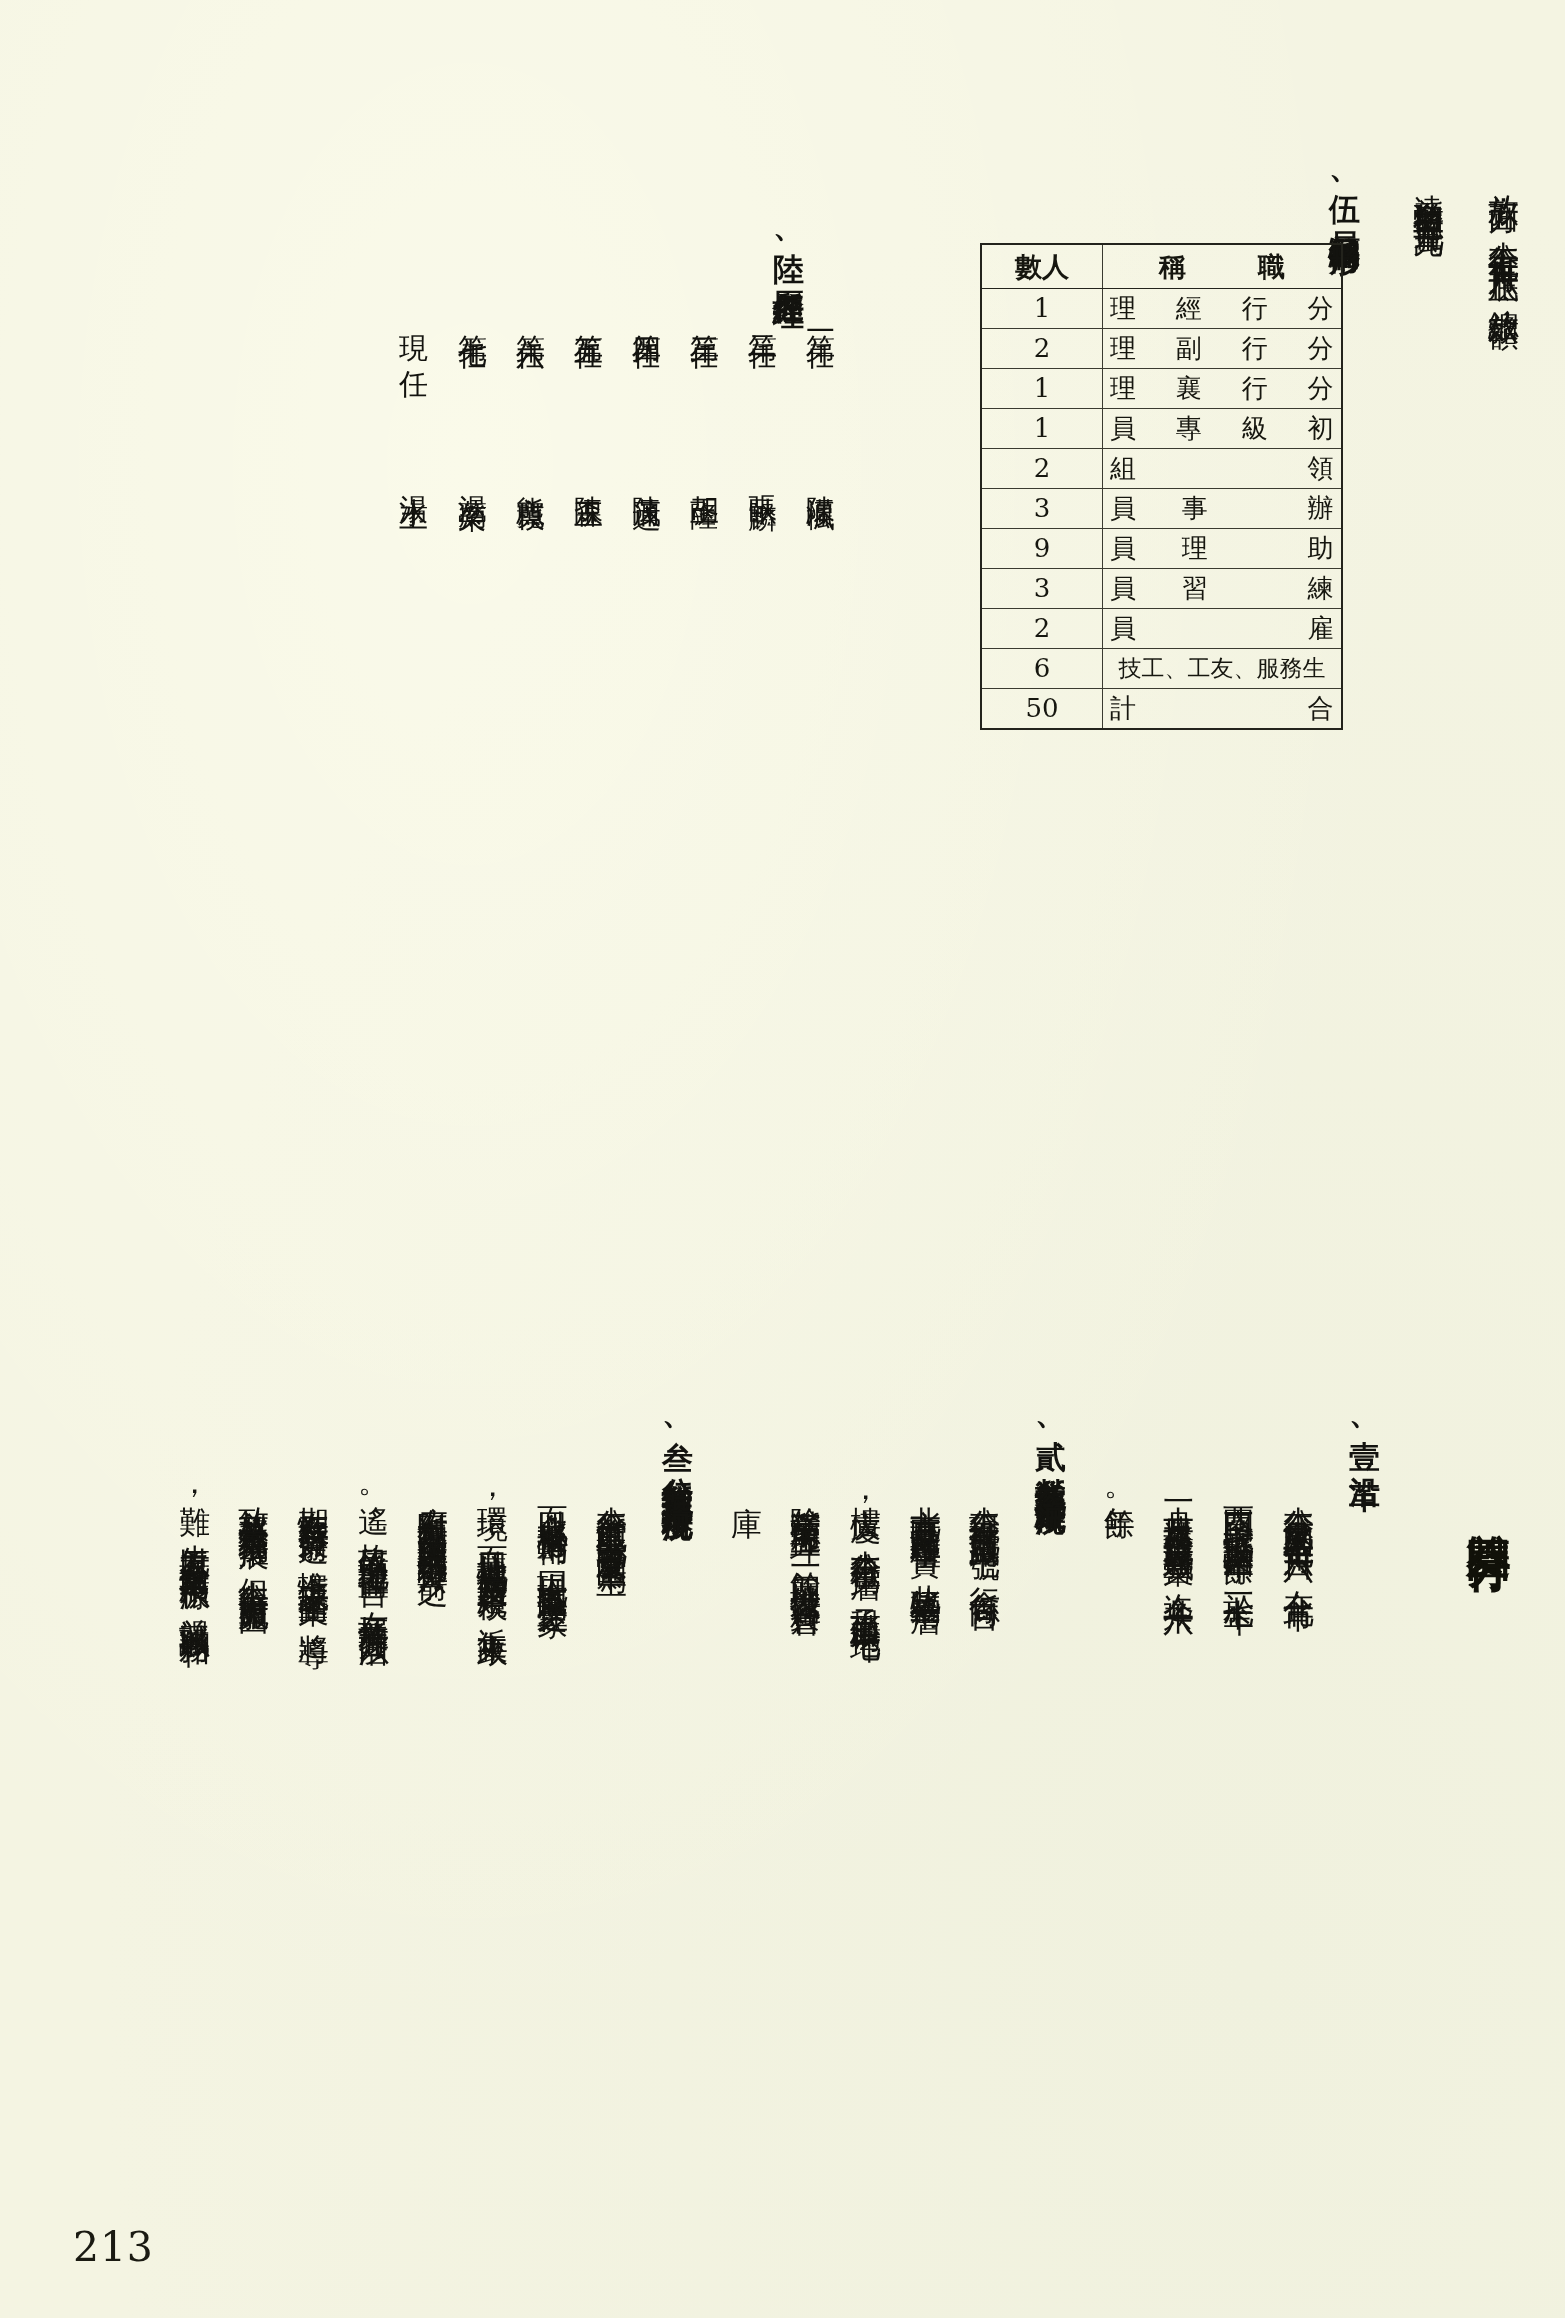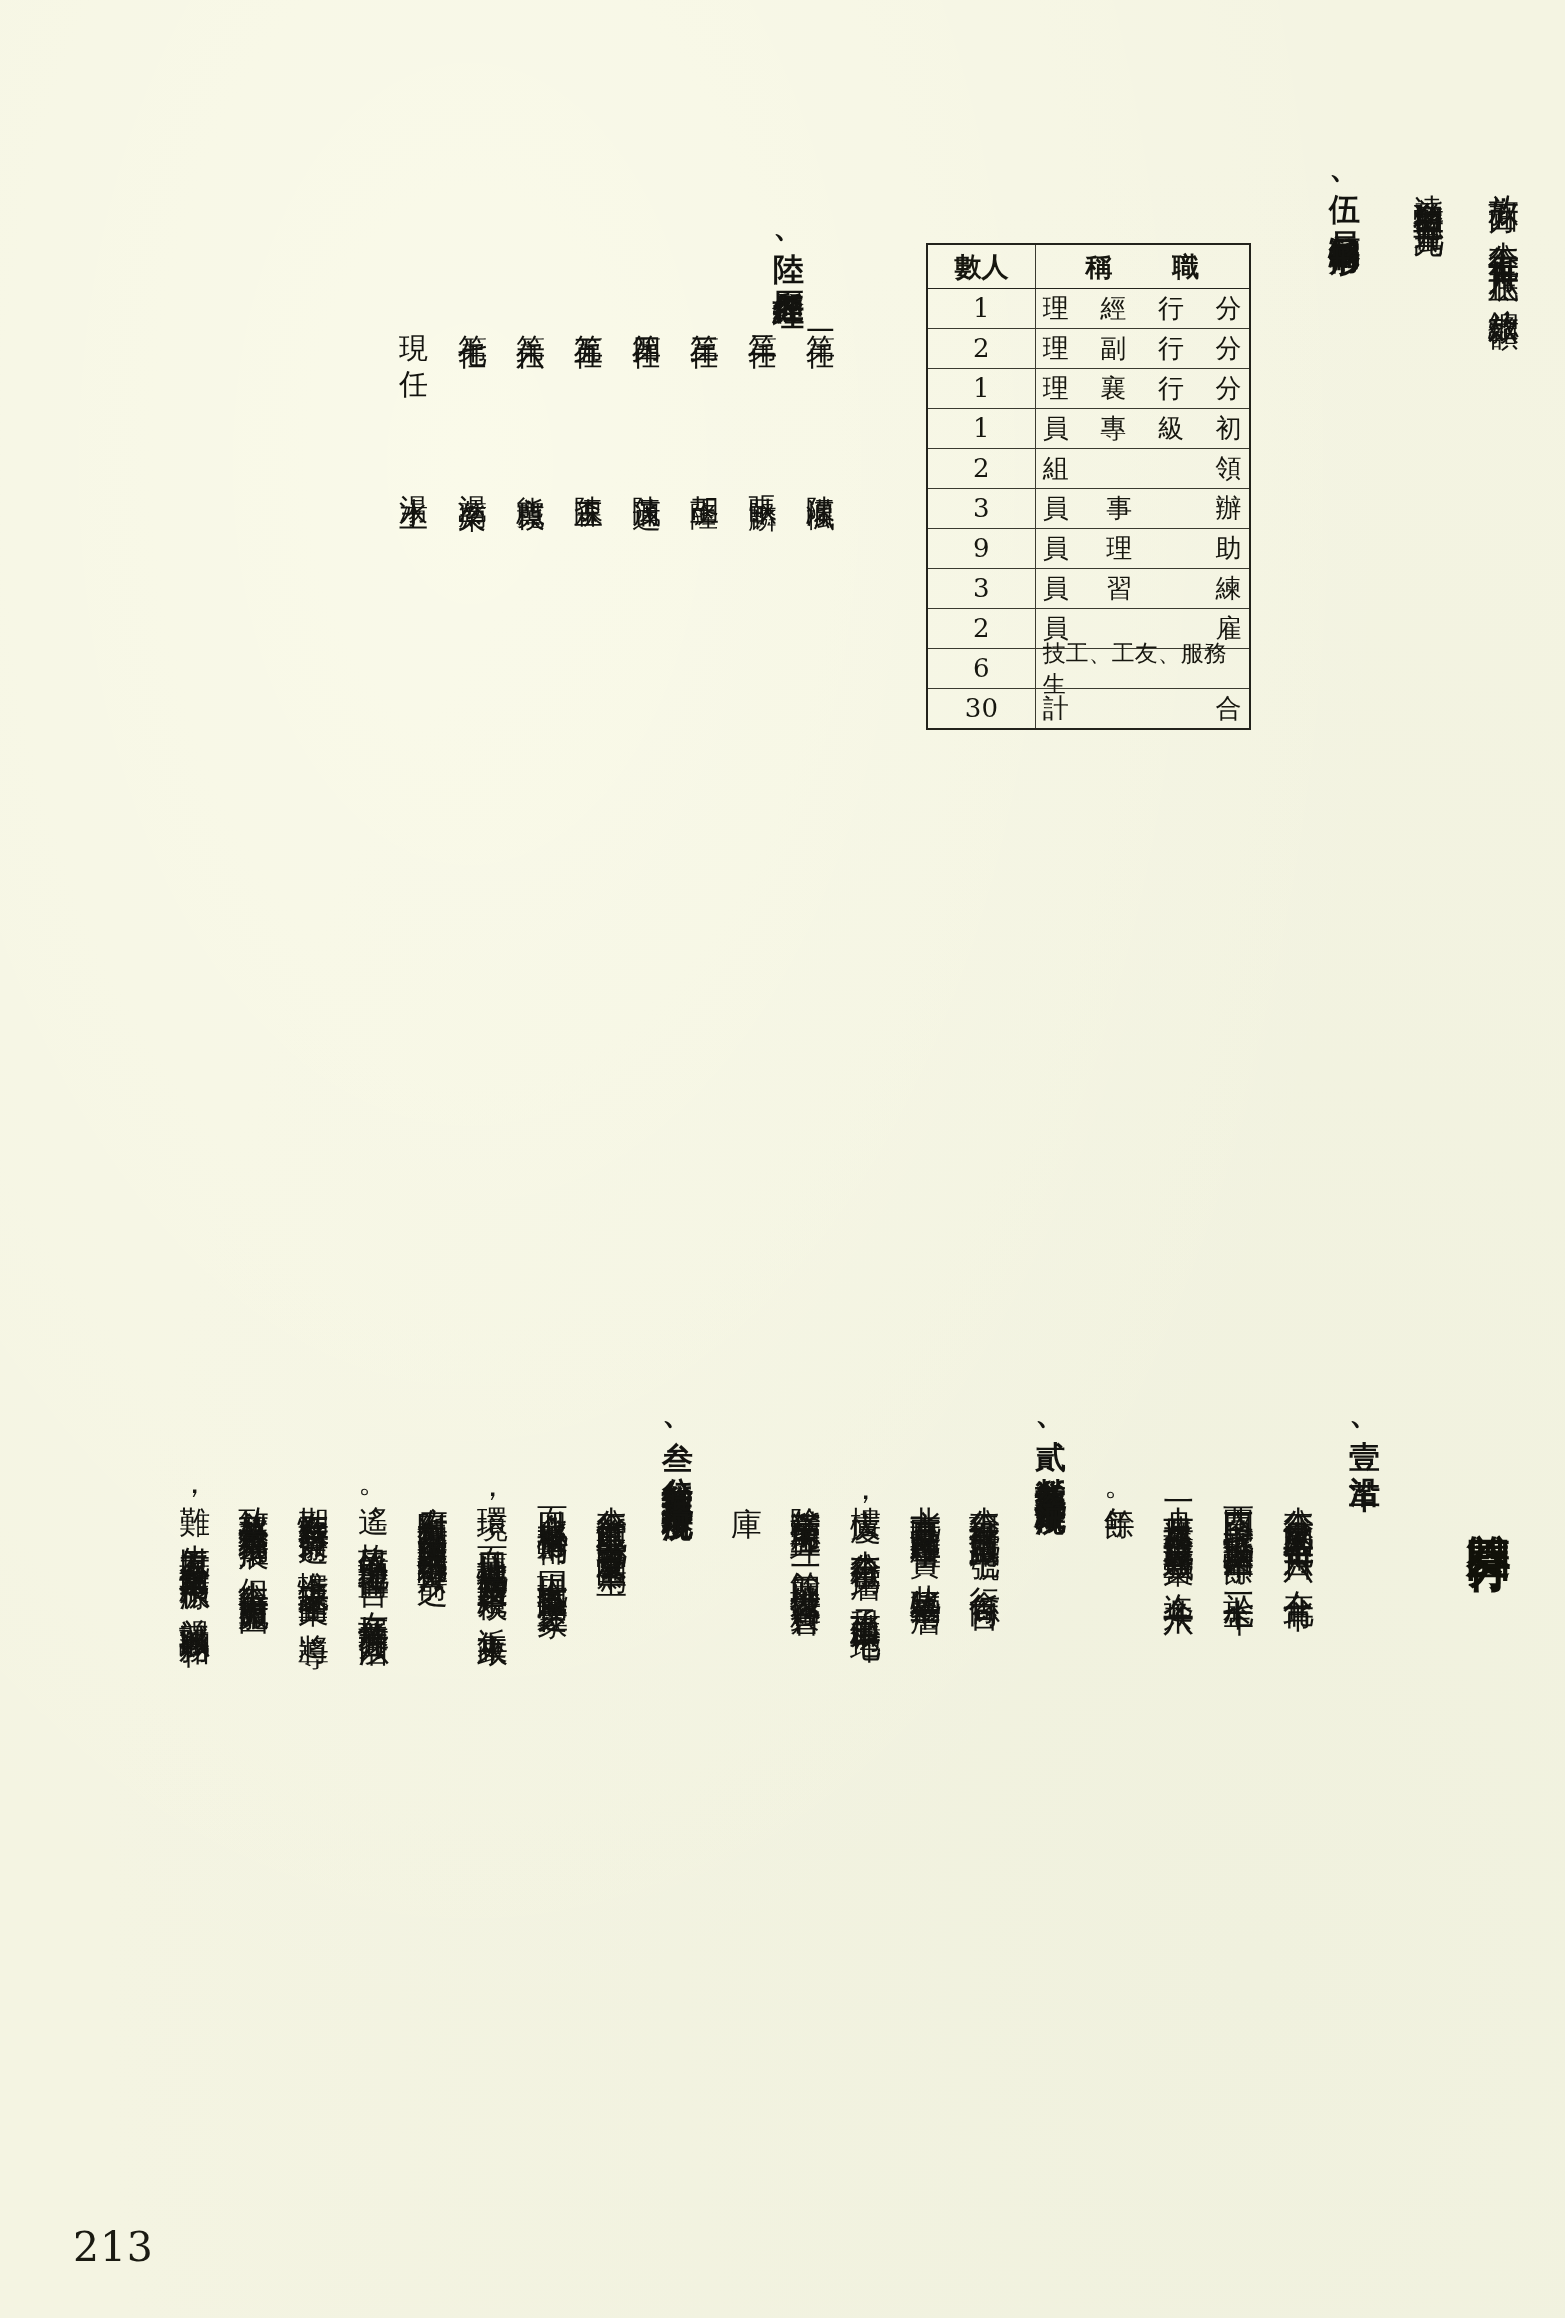--- a/index.html
+++ b/index.html
@@ -58,23 +58,23 @@
     font-size: 29px;
     letter-spacing: 0.12em;
   }
 
   
   #upper { position: absolute; left:0; top:0; width:1566px; height:1193px; }
 
   
   #staff-table {
     position: absolute;
-    left: 926px;
+    left: 980px;
     top: 243px;
-    width: 325px;
+    width: 363px;
     border: 2.3px solid #23231c;
     border-collapse: collapse;
     background: transparent;
   }
   #staff-table td, #staff-table th {
     border: 0.8px solid #3a3a30;
     padding: 0;
     height: 39px;
     color: #16160f;
     font-size: 26px;
@@ -274,21 +274,21 @@
           <tr>
             <td class="col-count">
               <div class="count-cell">6</div>
             </td>
             <td class="col-title">
               <div class="title-cell" style="justify-content: center; letter-spacing: 0em; font-size: 23px;">技工、工友、服務生</div>
             </td>
           </tr>
           <tr>
             <td class="col-count">
-              <div class="count-cell">30</div>
+              <div class="count-cell">50</div>
             </td>
             <td class="col-title">
               <div class="title-cell spread">
                 <span>合</span>
                 <span>&nbsp;</span>
                 <span>&nbsp;</span>
                 <span>計</span>
               </div>
             </td>
           </tr>

